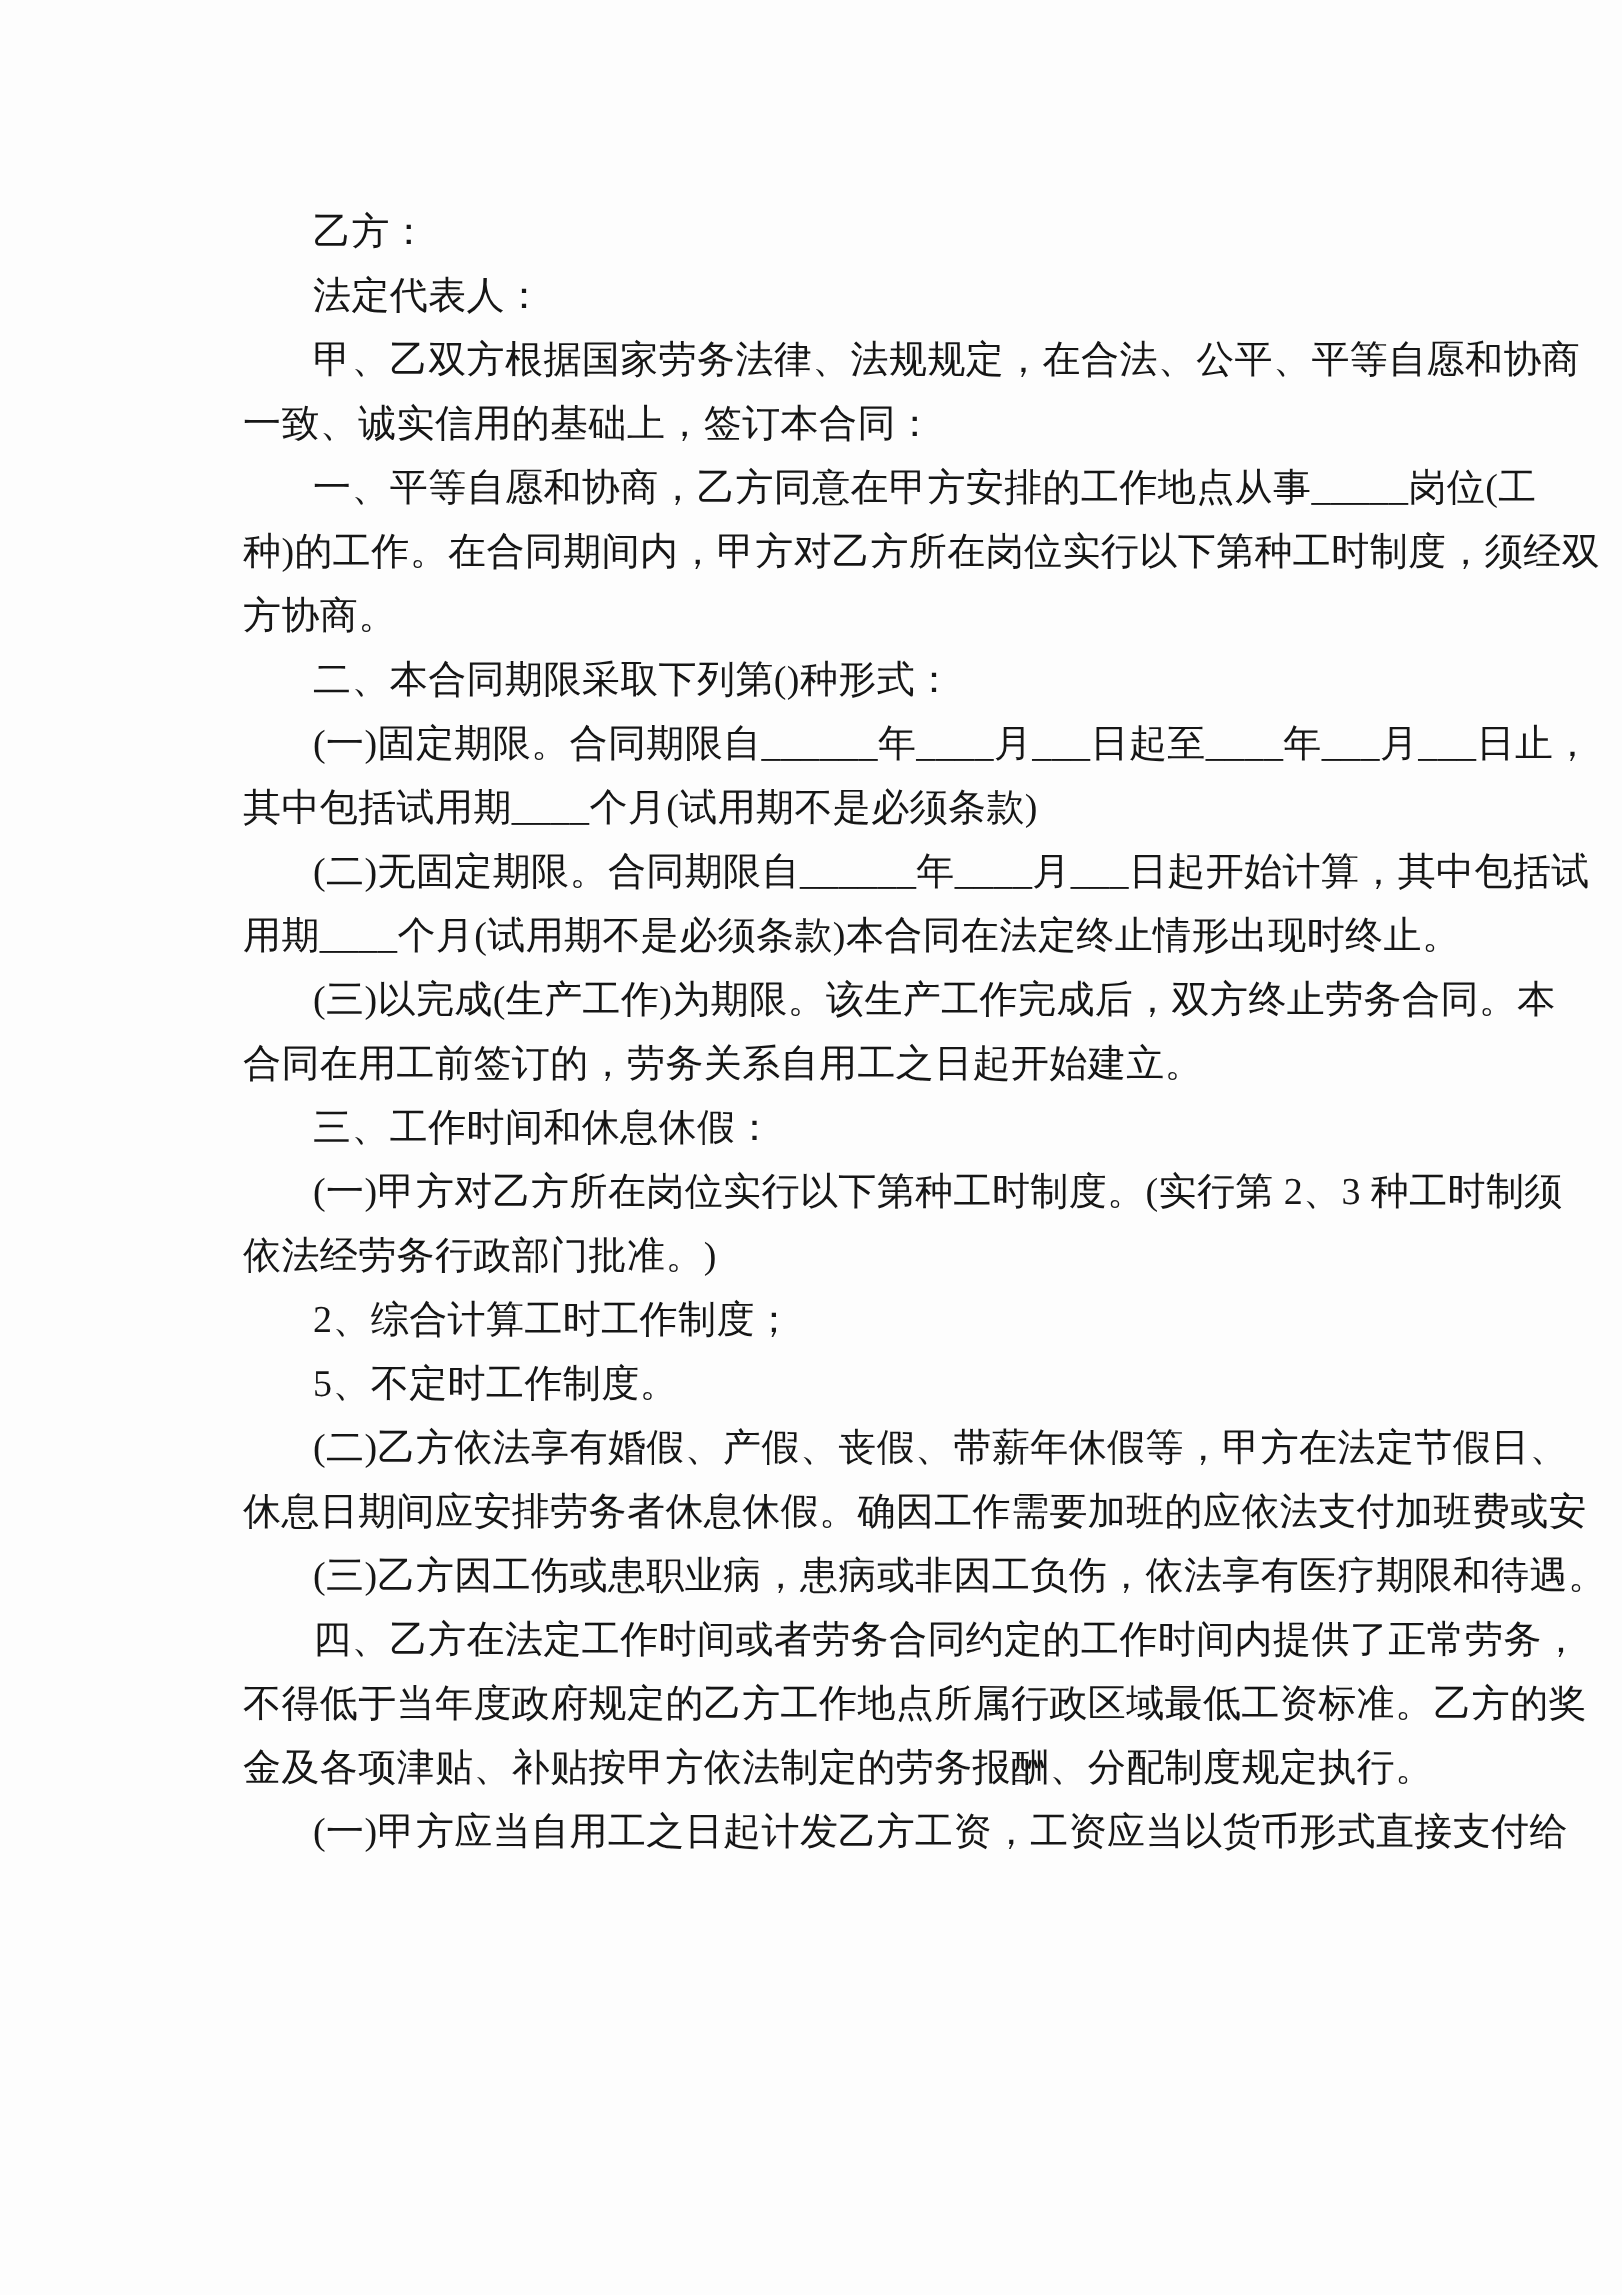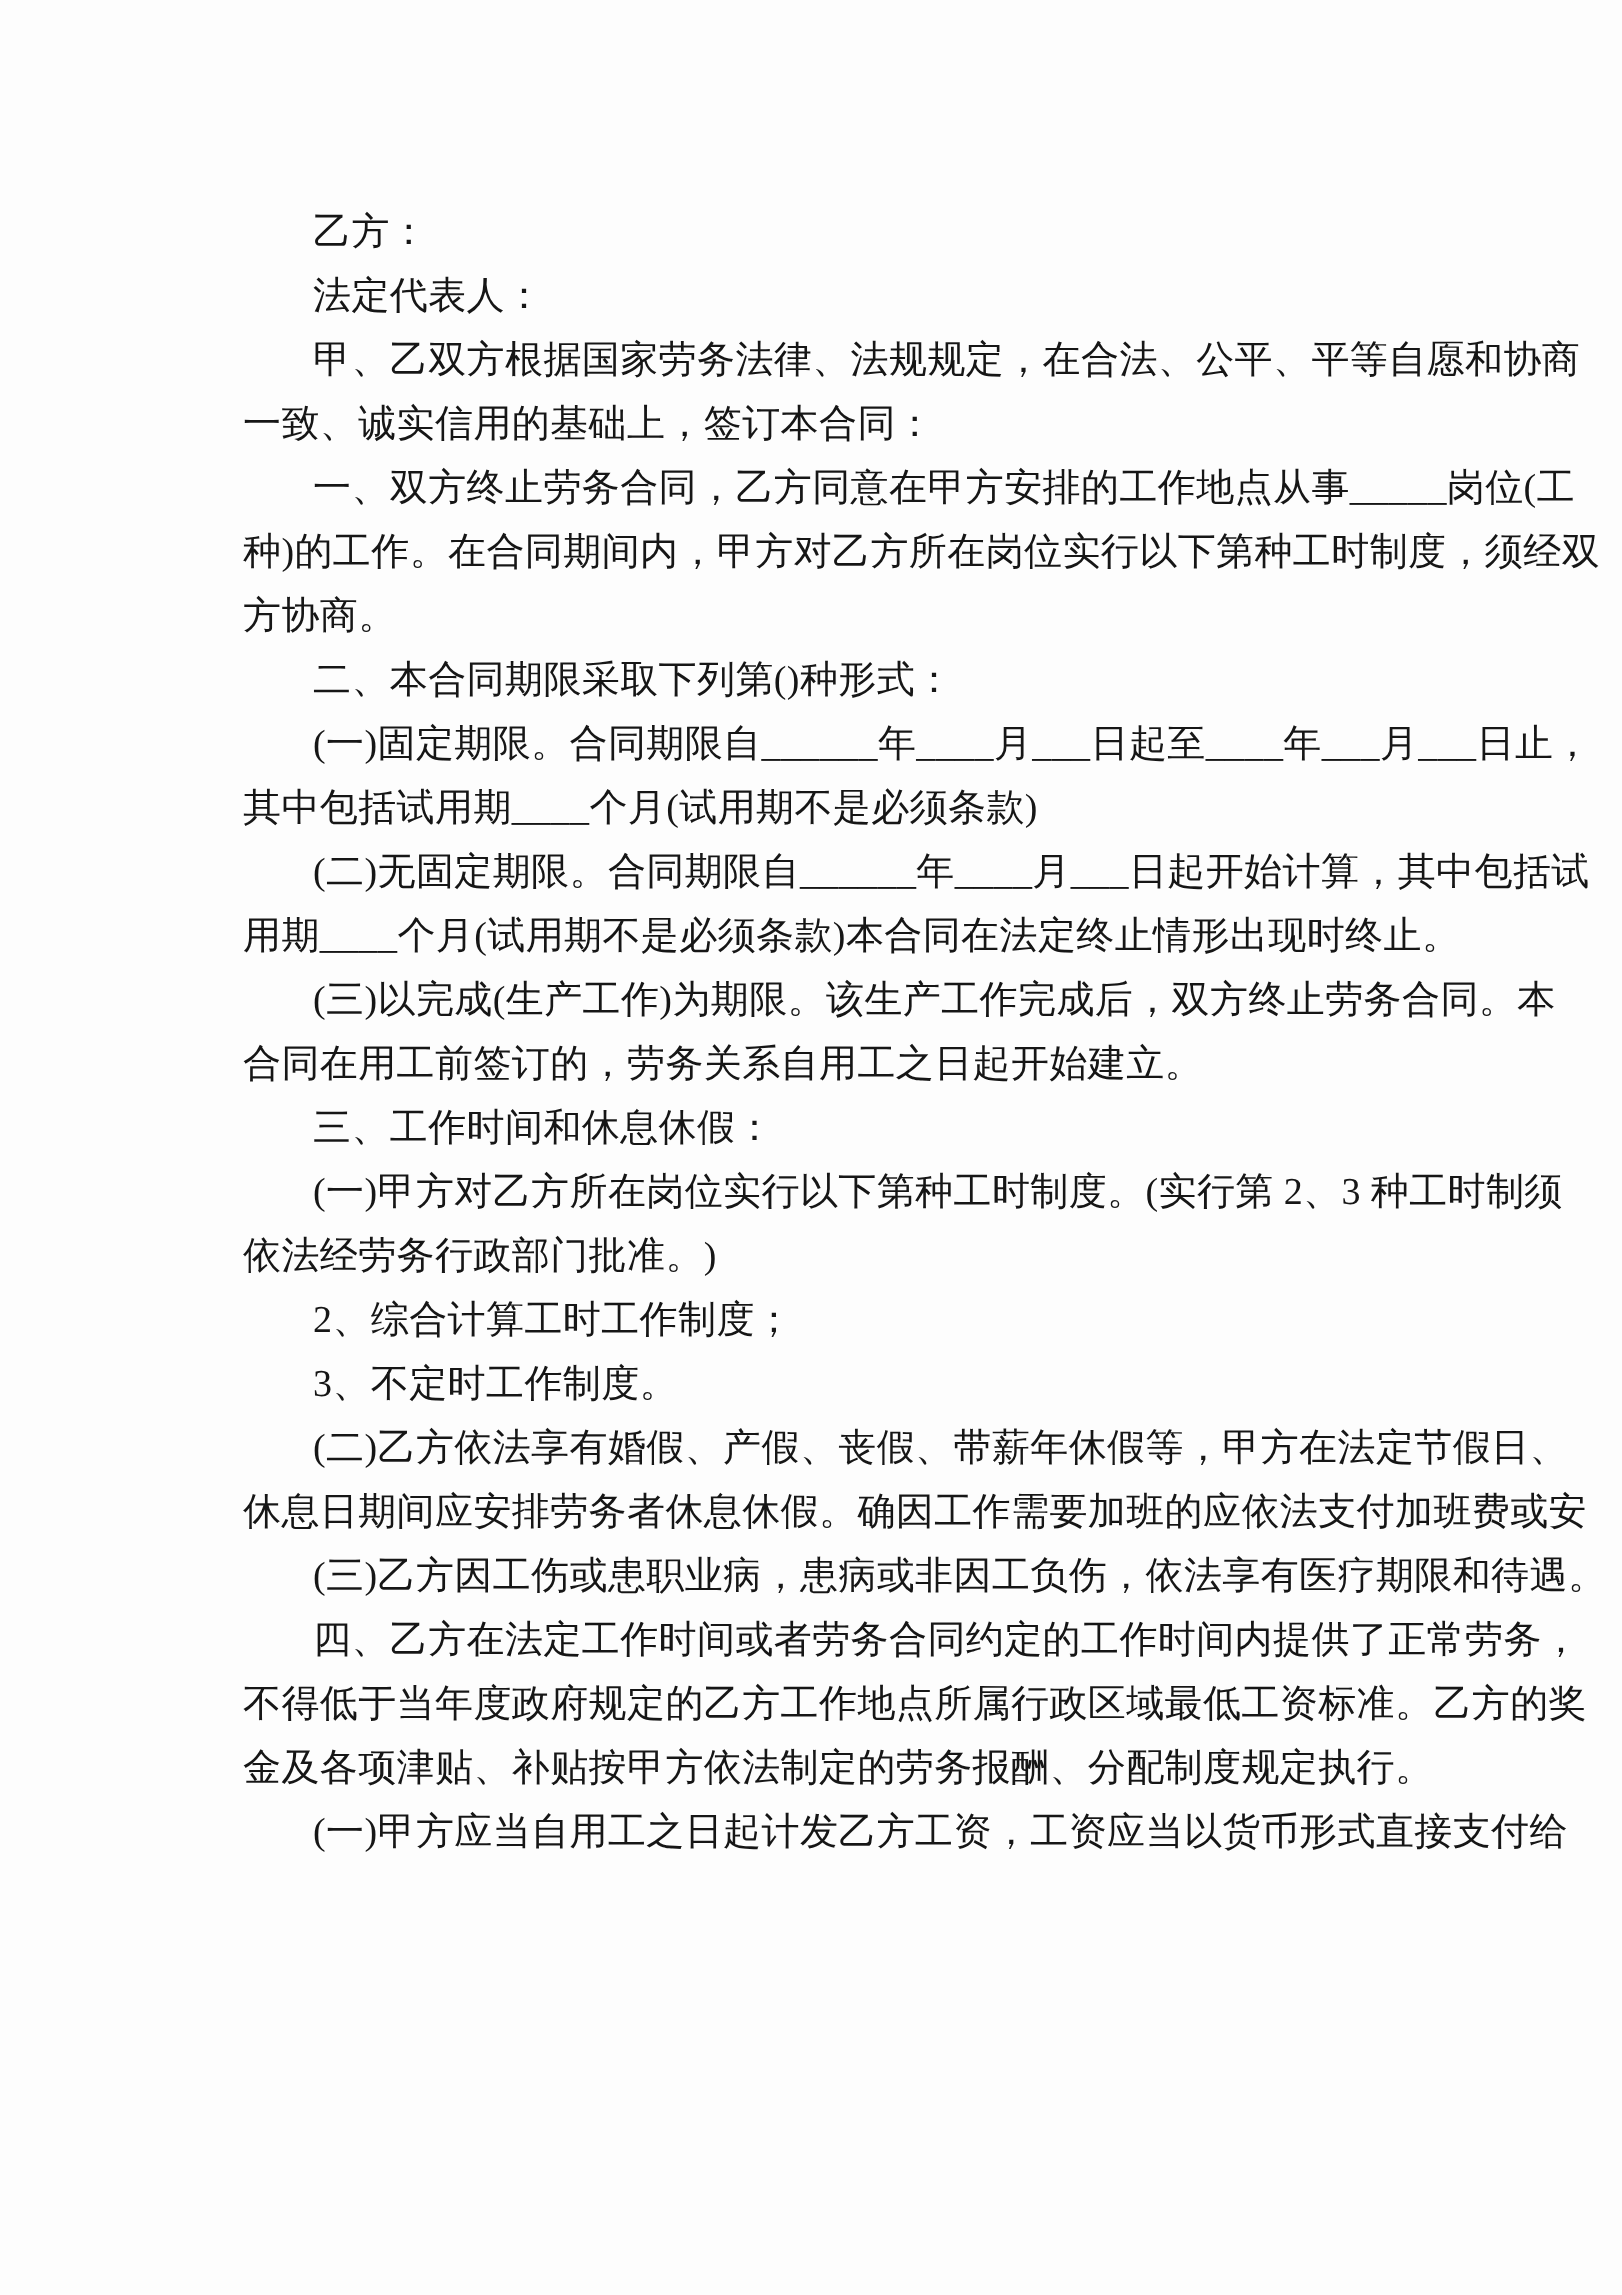--- a/index.html
+++ b/index.html
@@ -38,35 +38,35 @@
 </style>
 </head>
 <body>
 
 <div class="page">
   <div class="doc">
     <div class="line indent">乙方：</div>
     <div class="line indent">法定代表人：</div>
     <div class="line indent">甲、乙双方根据国家劳务法律、法规规定，在合法、公平、平等自愿和协商</div>
     <div class="line">一致、诚实信用的基础上，签订本合同：</div>
-    <div class="line indent">一、双方终止劳务合同，乙方同意在甲方安排的工作地点从事_____岗位(工</div>
+    <div class="line indent">一、平等自愿和协商，乙方同意在甲方安排的工作地点从事_____岗位(工</div>
     <div class="line">种)的工作。在合同期间内，甲方对乙方所在岗位实行以下第种工时制度，须经双</div>
     <div class="line">方协商。</div>
     <div class="line indent">二、本合同期限采取下列第()种形式：</div>
     <div class="line indent">(一)固定期限。合同期限自______年____月___日起至____年___月___日止，</div>
     <div class="line">其中包括试用期____个月(试用期不是必须条款)</div>
     <div class="line indent">(二)无固定期限。合同期限自______年____月___日起开始计算，其中包括试</div>
     <div class="line">用期____个月(试用期不是必须条款)本合同在法定终止情形出现时终止。</div>
     <div class="line indent">(三)以完成(生产工作)为期限。该生产工作完成后，双方终止劳务合同。本</div>
     <div class="line">合同在用工前签订的，劳务关系自用工之日起开始建立。</div>
     <div class="line indent">三、工作时间和休息休假：</div>
     <div class="line indent">(一)甲方对乙方所在岗位实行以下第种工时制度。(实行第 2、3 种工时制须</div>
     <div class="line">依法经劳务行政部门批准。)</div>
     <div class="line indent">2、综合计算工时工作制度；</div>
-    <div class="line indent">3、不定时工作制度。</div>
+    <div class="line indent">5、不定时工作制度。</div>
     <div class="line indent">(二)乙方依法享有婚假、产假、丧假、带薪年休假等，甲方在法定节假日、</div>
     <div class="line">休息日期间应安排劳务者休息休假。确因工作需要加班的应依法支付加班费或安</div>
     <div class="line indent">(三)乙方因工伤或患职业病，患病或非因工负伤，依法享有医疗期限和待遇。</div>
     <div class="line indent">四、乙方在法定工作时间或者劳务合同约定的工作时间内提供了正常劳务，</div>
     <div class="line">不得低于当年度政府规定的乙方工作地点所属行政区域最低工资标准。乙方的奖</div>
     <div class="line">金及各项津贴、补贴按甲方依法制定的劳务报酬、分配制度规定执行。</div>
     <div class="line indent">(一)甲方应当自用工之日起计发乙方工资，工资应当以货币形式直接支付给</div>
   </div>
 </div>
 

